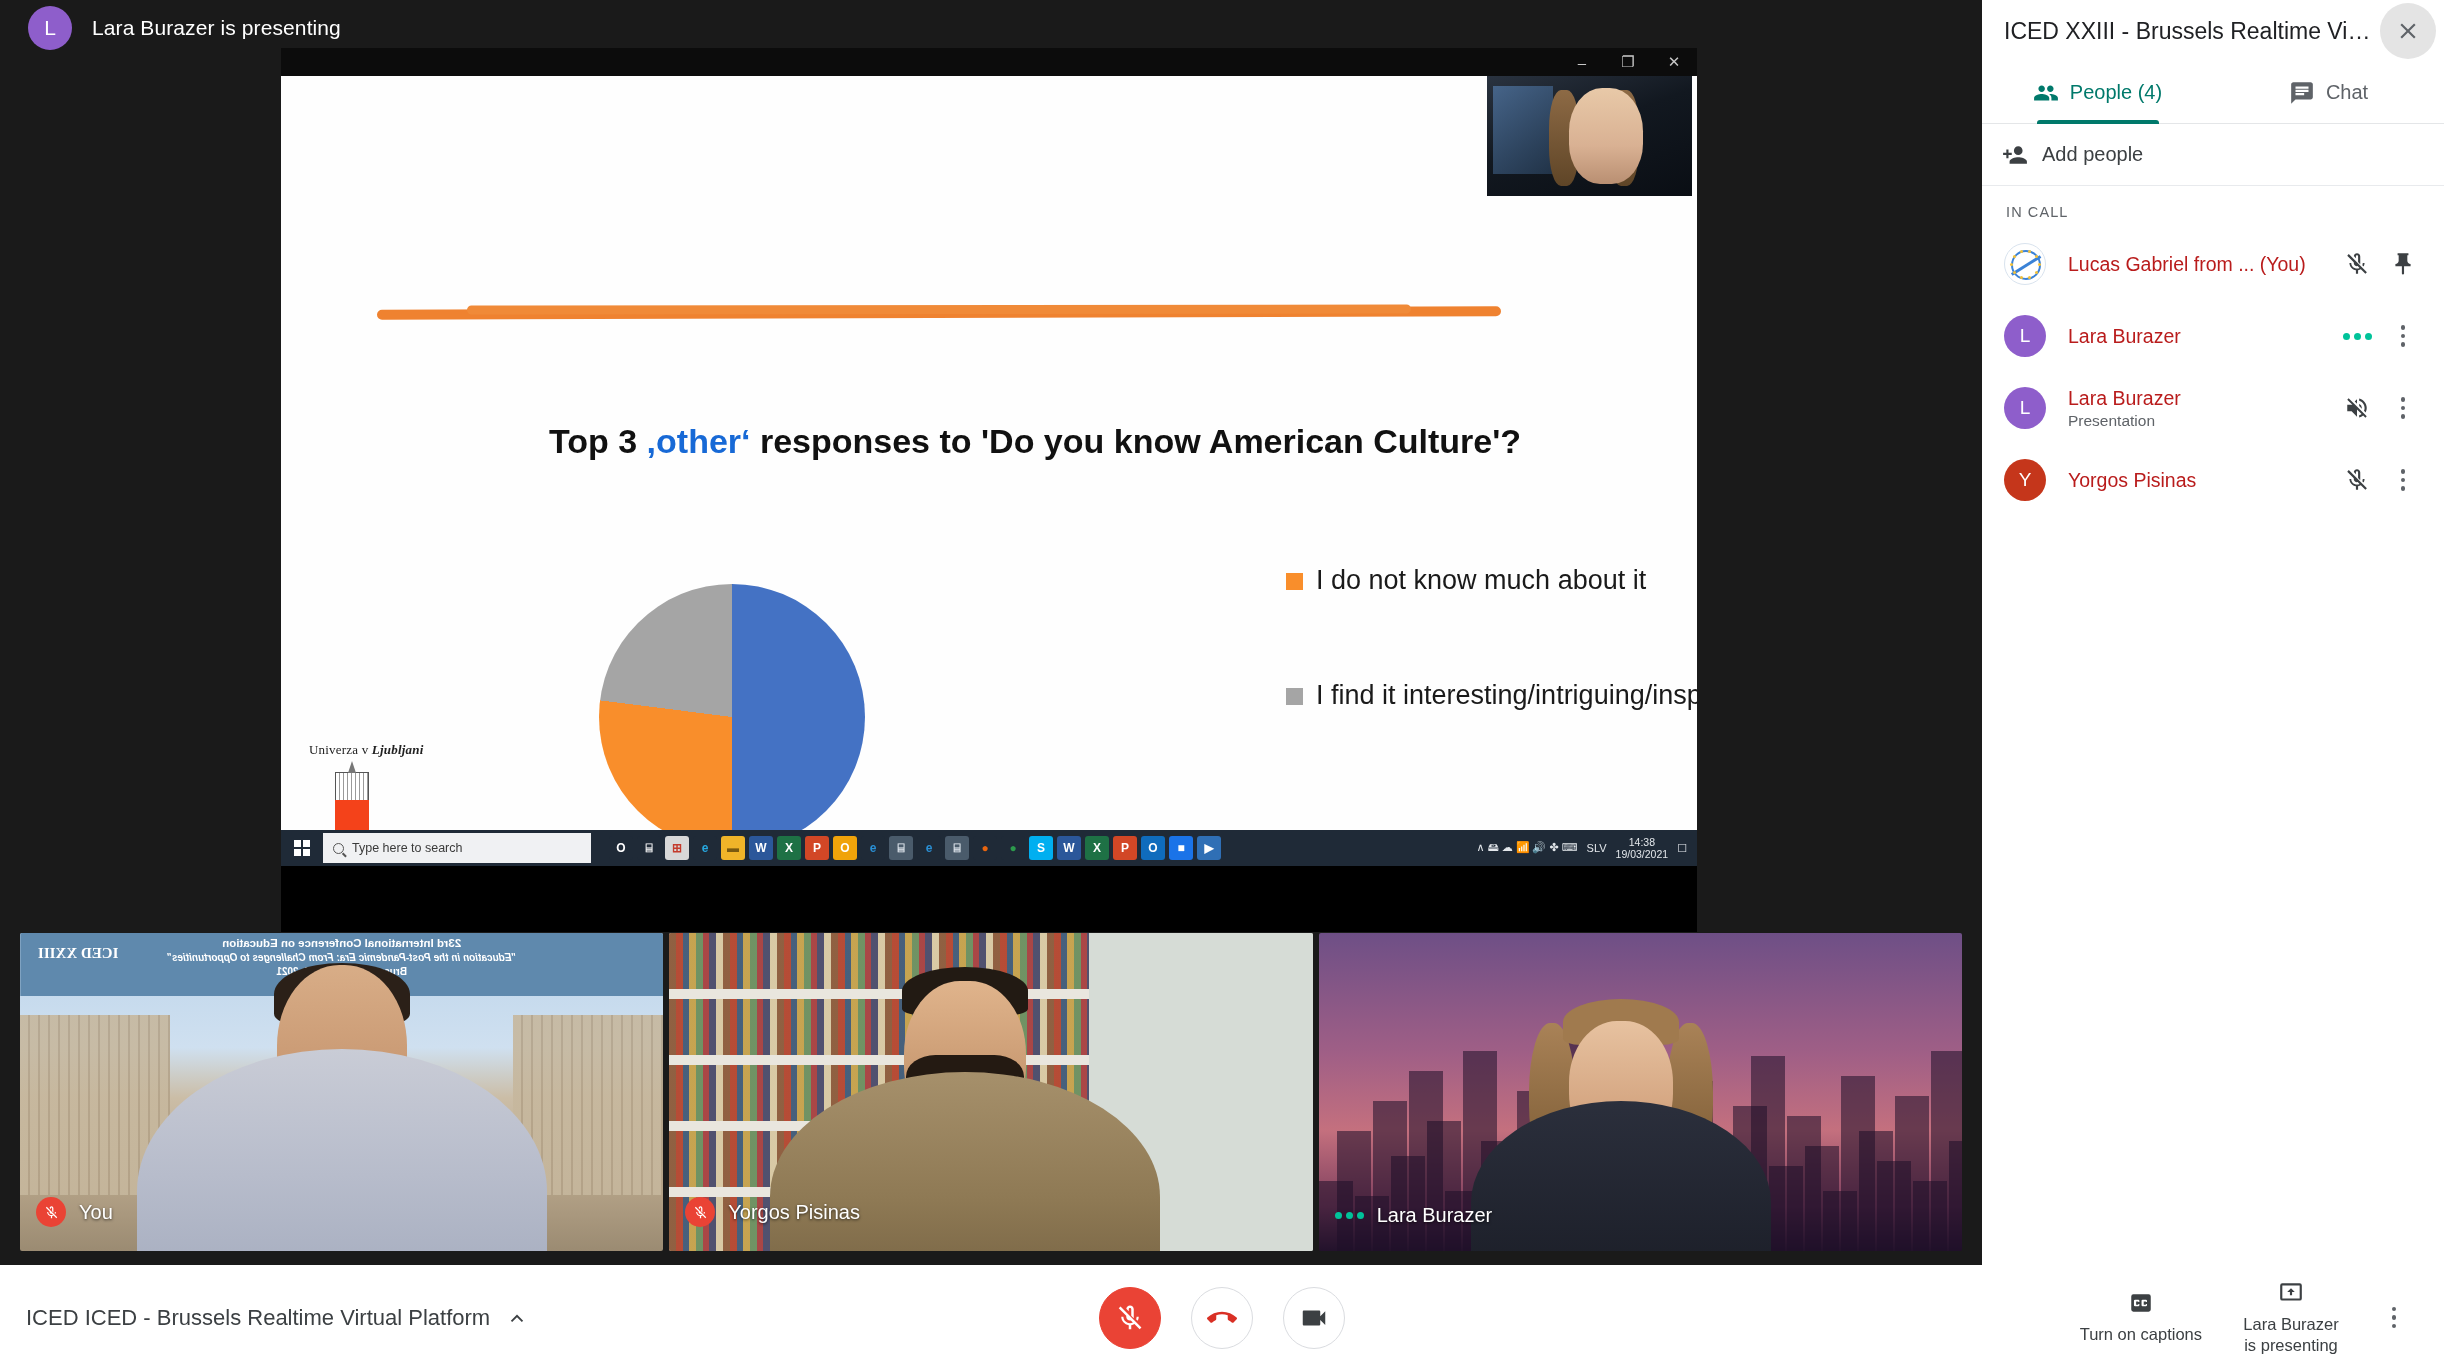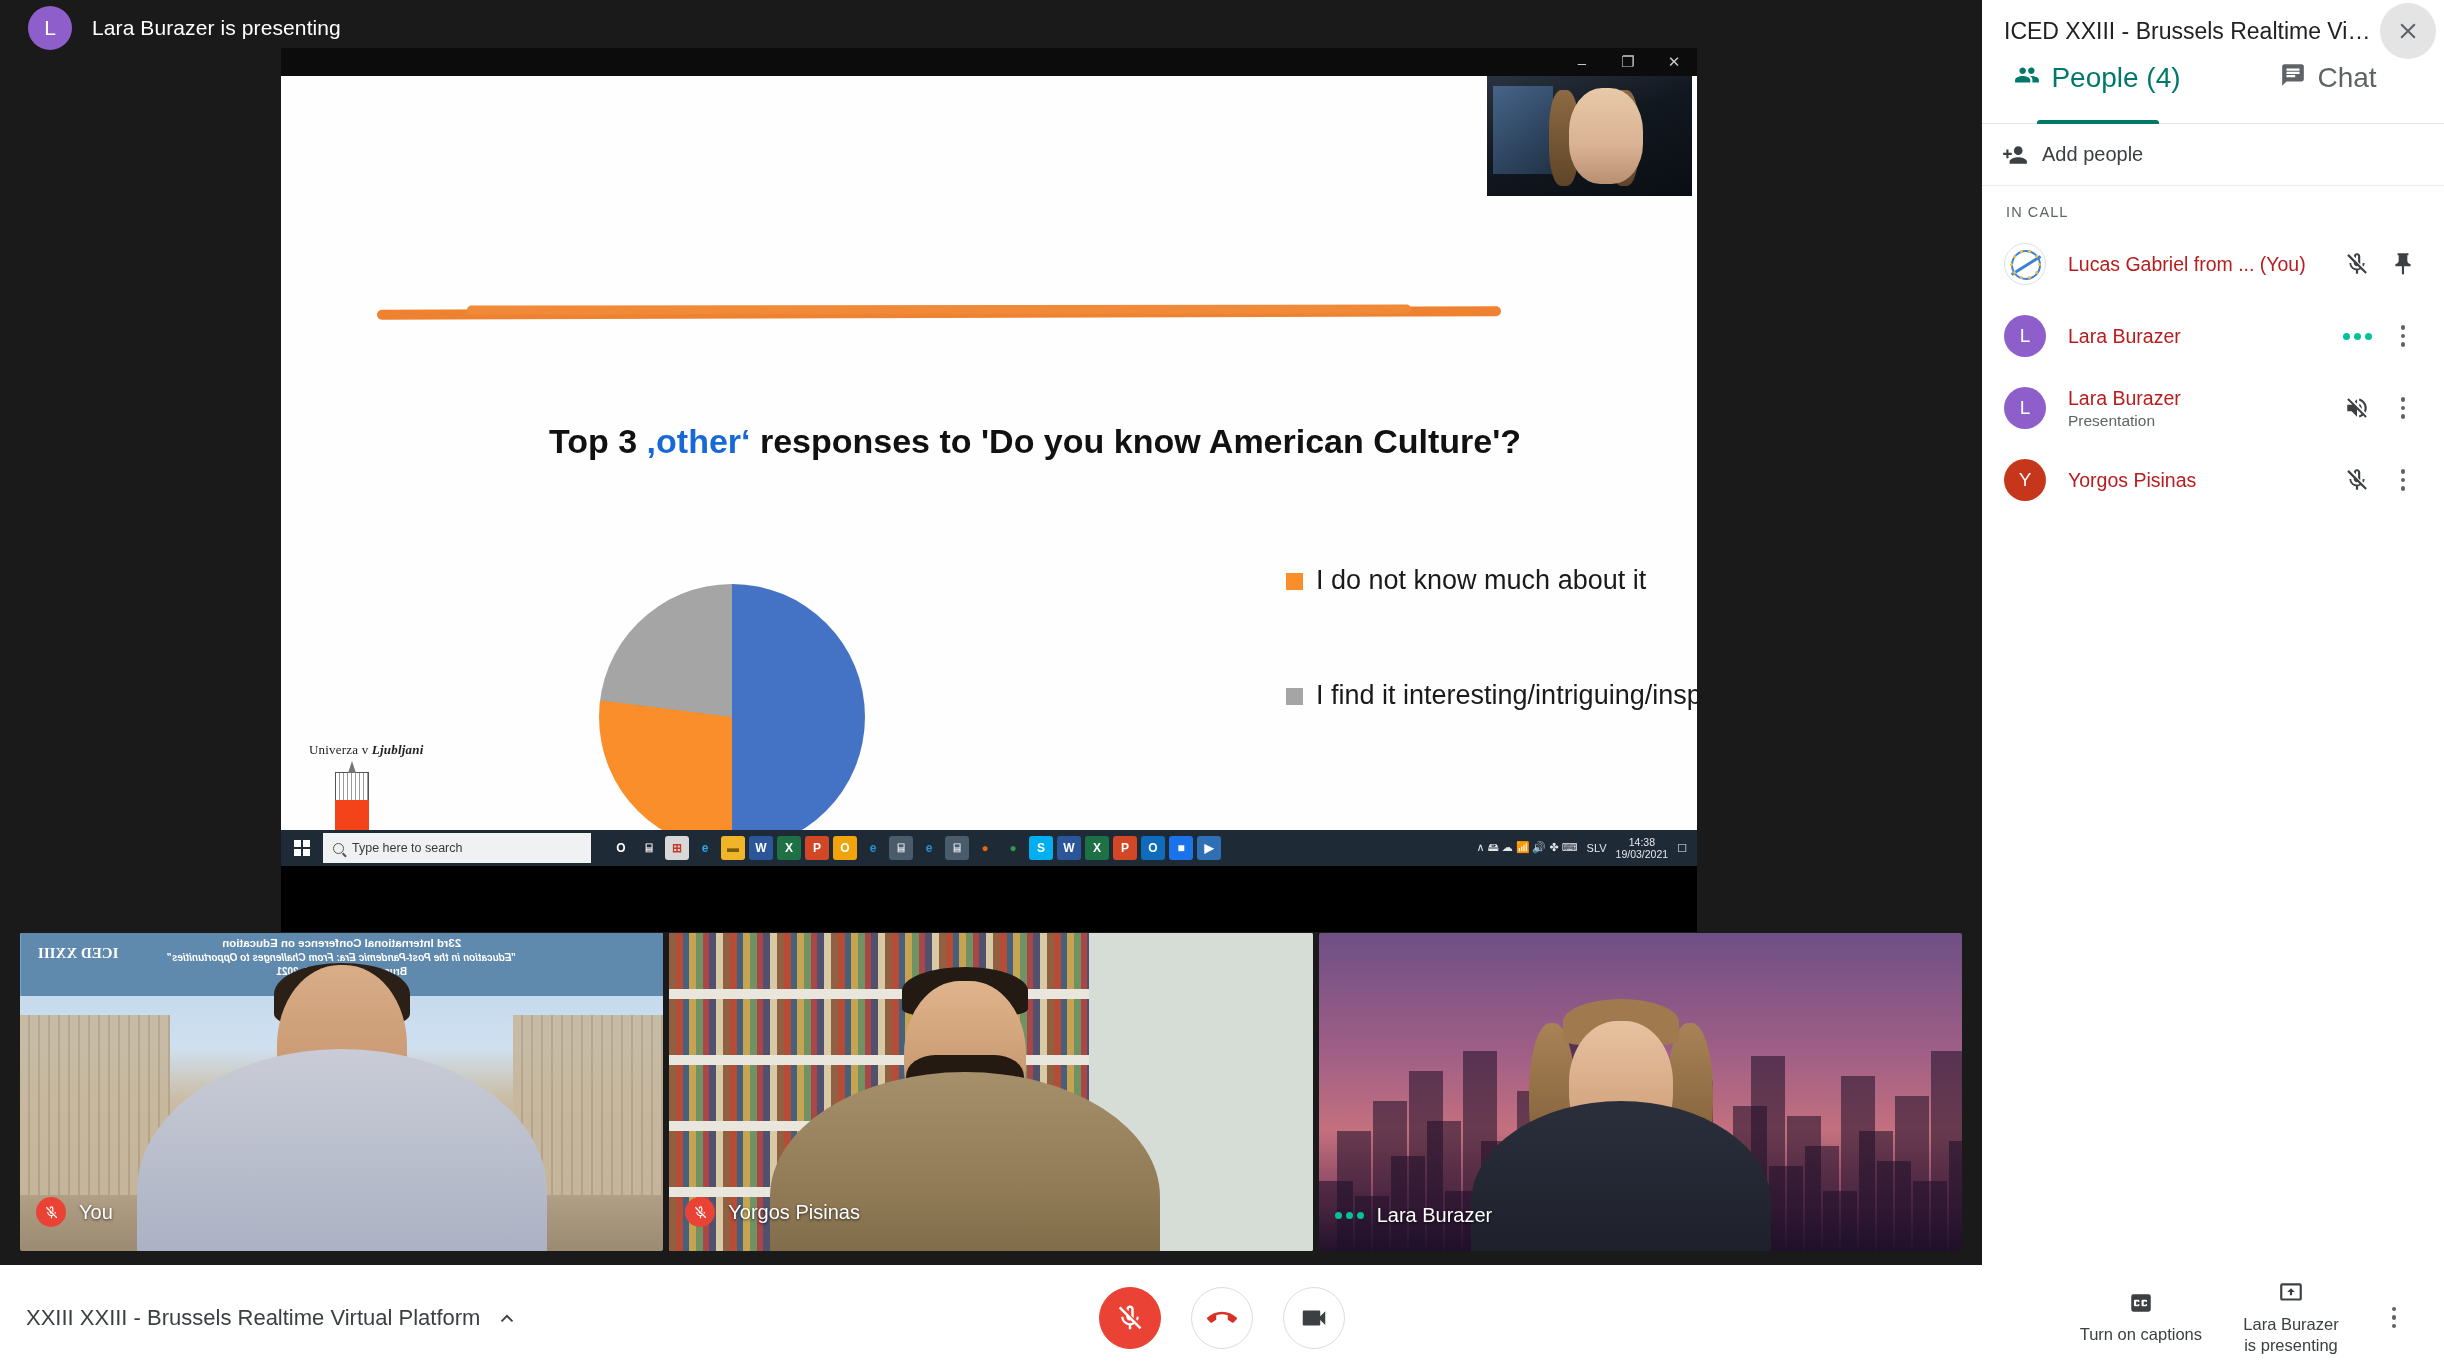--- a/index.html
+++ b/index.html
@@ -326,22 +326,22 @@
     font-size: 23px; color: #202124; white-space: nowrap;
     overflow: hidden; text-overflow: ellipsis; flex: 1;
   }
   .panel-close {
     width: 56px; height: 56px; border-radius: 50%; background: #e4e4e4;
     display:flex; align-items:center; justify-content:center; flex:none;
     margin-left: 4px;
   }
   .tabs { display:flex; height: 62px; border-bottom: 1px solid #e4e6e8; }
   .tab {
-    flex:1; display:flex; align-items:flex-start; justify-content:center; gap:11px;
-    font-size: 28px; color: #5f6368; position: relative;
+    flex:1; display:flex; align-items:center; justify-content:center; gap:11px;
+    font-size: 20px; color: #5f6368; position: relative;
   }
   .tab.active { color: #00796b; font-weight: 400; }
   .tab.active:after {
     content:""; position:absolute; bottom:-1px; left: 50%; transform: translateX(-50%);
     width: 122px; height: 4px; background:#00796b; border-radius: 3px 3px 0 0;
   }
   .add-people {
     display:flex; align-items:center; gap:14px;
     height: 62px; padding-left: 20px; color:#3c4043; font-size: 20px;
     border-bottom: 1px solid #e8eaed;
@@ -744,21 +744,21 @@
               <i></i>
             </span>
           </div>
         </div>
       </div>
   </div>
 
   <div class="bottombar">
 
     <div class="bb-left">
-      <span>XXIII XXIII - Brussels Realtime Virtual Platform</span>
+      <span>ICED ICED - Brussels Realtime Virtual Platform</span>
       <svg width="22" height="22" viewBox="0 0 24 24" fill="#3c4043">
         <path d="M12 8.29 5.29 15 6.7 16.41 12 11.12l5.29 5.29L18.7 15z"></path>
       </svg>
     </div>
 
     <div class="bb-center">
       <div class="cbtn danger">
         <svg width="30" height="30" viewBox="0 0 24 24" fill="#fff">
           <path d="M19 11h-1.7c0 .74-.16 1.43-.43 2.05l1.23 1.23c.56-.98.9-2.09.9-3.28zM4.41 2.86 3 4.27l6 6V11c0 1.66 1.34 3 3 3 .23 0 .44-.03.65-.08l1.66 1.66c-.71.33-1.5.52-2.31.52-2.76 0-5.3-2.1-5.3-5.1H5c0 3.41 2.72 6.23 6 6.72V21h2v-3.28c.91-.13 1.77-.45 2.54-.9l4.19 4.18 1.41-1.41L4.41 2.86zM12 4c.55 0 1 .45 1 1v5.18l1.97 1.97C14.99 11.79 15 11.4 15 11V5c0-1.66-1.34-3-3-3-1.54 0-2.79 1.16-2.96 2.65L11 6.6V5c0-.55.45-1 1-1z"></path>
         </svg>

